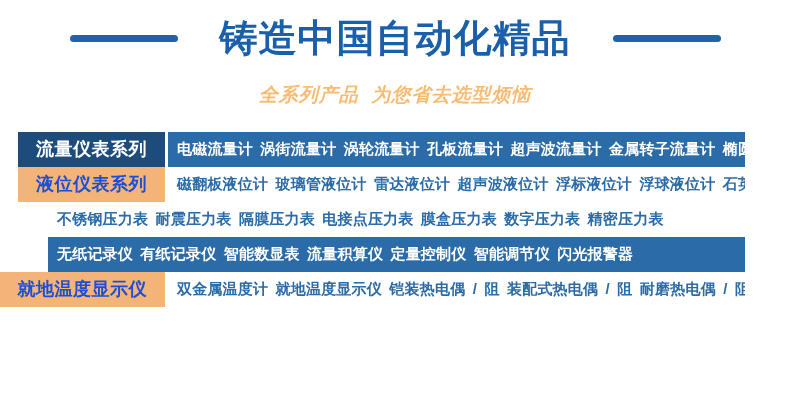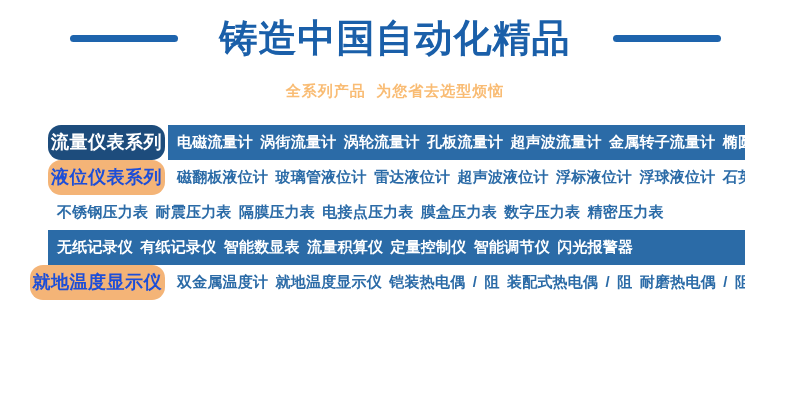--- a/index.html
+++ b/index.html
@@ -12,35 +12,35 @@
 
   
   .header { padding-top: 18px; display: flex; align-items: center; justify-content: center; gap: 42px; }
   .dash { width: 108px; height: 7px; border-radius: 4px; background: #1e64ad; flex: none; }
   .title {
     color: #1a5fa9; font-size: 38px; font-weight: bold; letter-spacing: 1px;
     line-height: 1.1; white-space: nowrap;
   }
   .subtitle {
     margin-top: 22px; text-align: center;
-    color: #f9bc74; font-size: 15px; font-weight: bold;
-    letter-spacing: 1px; white-space: pre;
+    color: #f9bc74; font-size: 19px; font-weight: bold;
+    letter-spacing: 1px; white-space: pre; font-style: italic;
   }
 
   
   .catalog { width: 700px; margin: 24px auto 0 auto; }
   .row { display: flex; align-items: stretch; height: 35px; }
   .label-wrap {
     width: 120px; flex: none;
     display: flex; justify-content: flex-end; align-items: stretch;
   }
   .row-label {
     display: flex; align-items: center; justify-content: center;
-    padding: 0 3px; white-space: nowrap; flex: none;
-    font-size: 18px; font-weight: bold; letter-spacing: 0.5px; border-radius: 13px;
+    padding: 0 18px; white-space: nowrap; flex: none;
+    font-size: 18px; font-weight: bold; letter-spacing: 0.5px;
   }
   .row-content {
     flex: 1; margin-left: 3px;
     display: flex; align-items: center;
     padding: 0 9px; white-space: nowrap; overflow: hidden;
     font-size: 15px; font-weight: bold; word-spacing: 3px; letter-spacing: 0.2px;
   }
   .row-blue .row-label   { background: #1d4c7c; color: #ffffff; }
   .row-blue .row-content { background: #2b6ba7; color: #ffffff; }
   .row-white .row-label   { background: #f4b477; color: #1d4ed8; }

